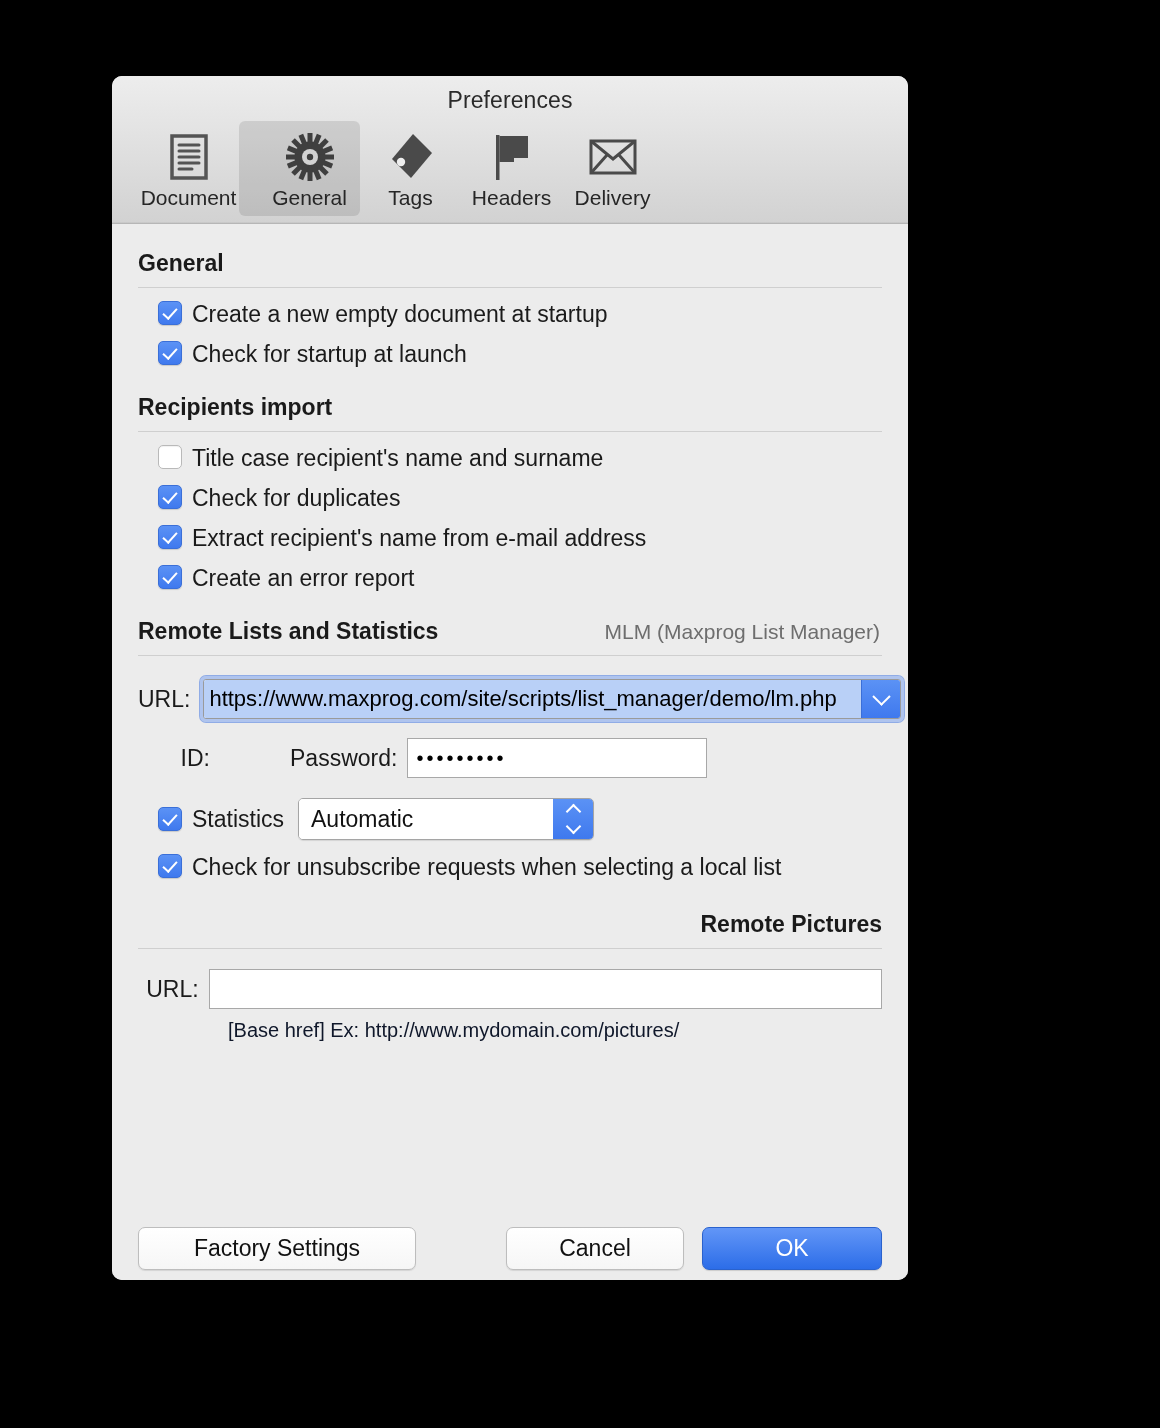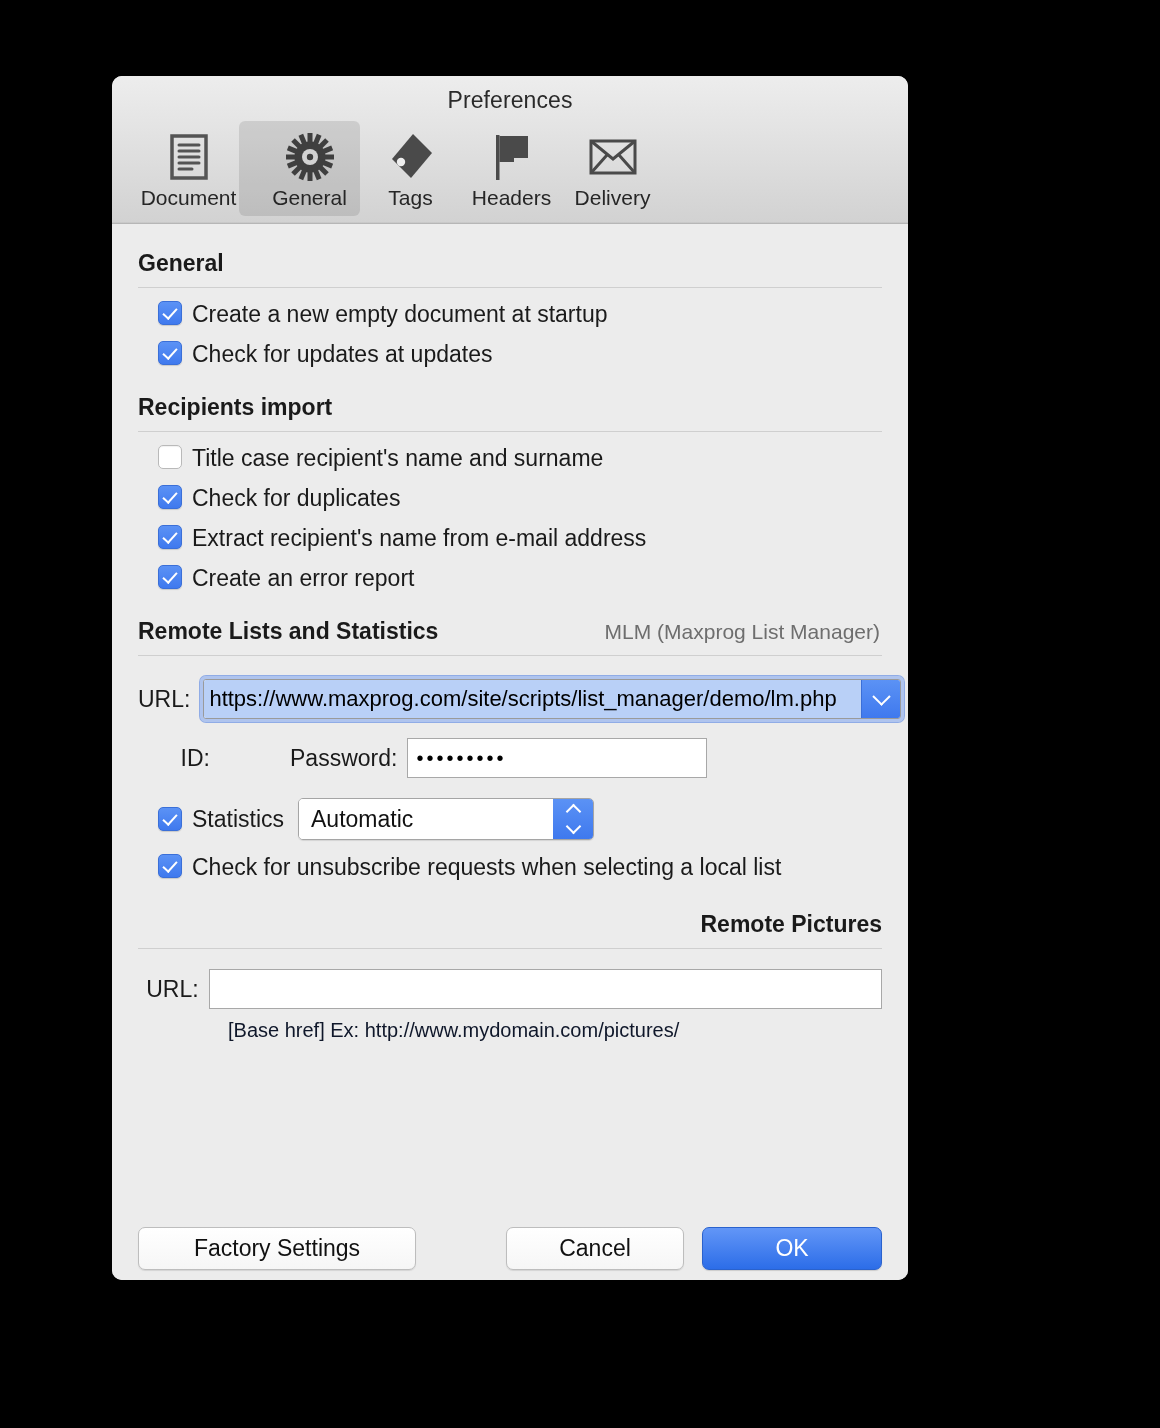--- a/index.html
+++ b/index.html
@@ -420,21 +420,21 @@
       <span class="section-title">General</span>
     </div>
     <div class="divider"></div>
 
     <div class="cb-row">
       <span class="cb on"></span>
       <span class="cb-label">Create a new empty document at startup</span>
     </div>
     <div class="cb-row">
       <span class="cb on"></span>
-      <span class="cb-label">Check for updates at updates</span>
+      <span class="cb-label">Check for startup at launch</span>
     </div>
 
     <div class="section-head">
       <span class="section-title">Recipients import</span>
     </div>
     <div class="divider"></div>
 
     <div class="cb-row">
       <span class="cb off"></span>
       <span class="cb-label">Title case recipient's name and surname</span>

